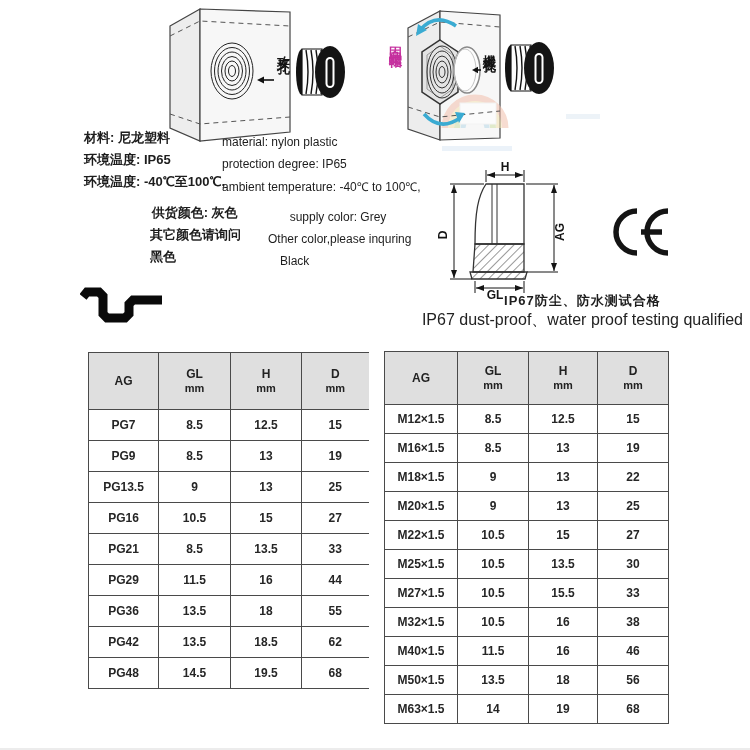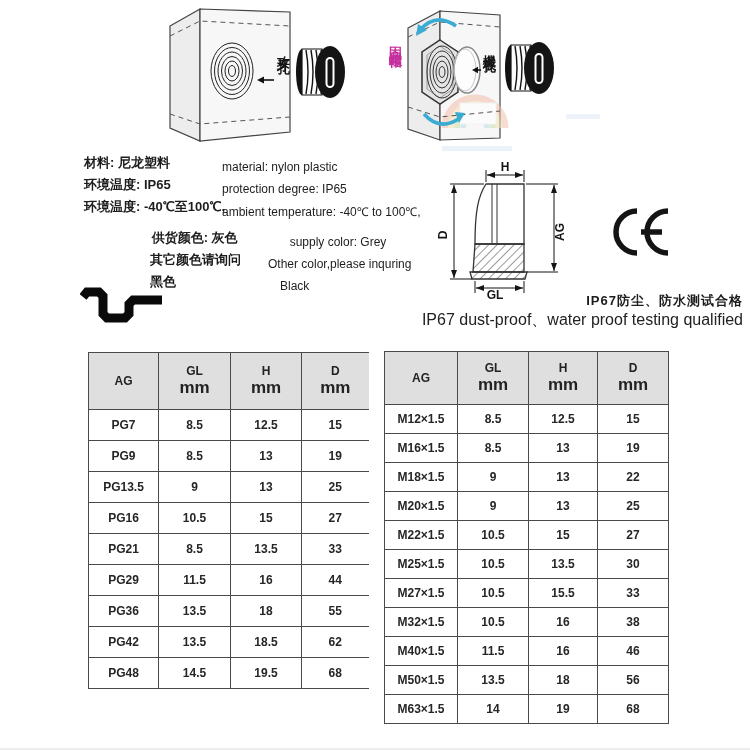--- a/index.html
+++ b/index.html
@@ -6,40 +6,40 @@
   .page{position:relative;width:750px;height:750px;background:#fff;overflow:hidden;
         font-family:"Liberation Sans",sans-serif;color:#1d1d1d;border-bottom:2px solid #ececec;box-sizing:border-box;}
   .abs{position:absolute;}
 
   
   .vlabel{position:absolute;writing-mode:vertical-rl;text-orientation:upright;
           font-weight:bold;font-size:13px;letter-spacing:3px;line-height:1;color:#141414;}
   .nut-label{color:#c52f9e;}
 
   
-  .specs{position:absolute;left:84px;top:152px;width:370px;}
+  .specs{position:absolute;left:84px;top:127px;width:370px;}
   .spec-row{display:flex;height:22px;align-items:center;}
   .spec-zh{width:138px;font-weight:bold;font-size:13px;box-sizing:border-box;white-space:nowrap;}
   .spec-en{font-size:12px;white-space:nowrap;margin-top:8px;}
   .gap{margin-top:9px;justify-content:center;}
   .ind .spec-zh{padding-left:66px;}
   .r4 .spec-en{padding-left:58px;}
   .r5 .spec-en{padding-left:46px;}
 
   
-  .ip67{position:absolute;right:7px;top:292px;text-align:right;}
+  .ip67{position:absolute;right:7px;top:292px;text-align:center;}
   .ip67-zh{font-size:13px;font-weight:bold;letter-spacing:1px;}
   .ip67-en{font-size:16px;margin-top:0;color:#222;}
 
   
   .spec-table{position:absolute;border-collapse:collapse;table-layout:fixed;}
   .spec-table th,.spec-table td{border:1.4px solid #4a4a4a;text-align:center;vertical-align:middle;padding:0;}
   .spec-table th{background:#dfdfdf;font-size:12px;font-weight:bold;line-height:1.2;color:#222;}
   .spec-table td{font-size:12px;font-weight:bold;color:#262626;}
-  .col-sub{font-size:17px;font-weight:bold;}
+  .col-sub{font-size:11px;font-weight:bold;}
   .t-left{left:88px;top:352px;width:280px;}
   .t-left th{height:56px;}
   .t-left td{height:30px;}
   .t-left th:last-child,.t-left td:last-child{border-right:0;}
   .t-right{left:384px;top:351px;width:284px;}
   .t-right th{height:52px;}
   .t-right td{height:28px;}
 
   .dim text{font:bold 12px "Liberation Sans",sans-serif;fill:#141414;}
 </style>

